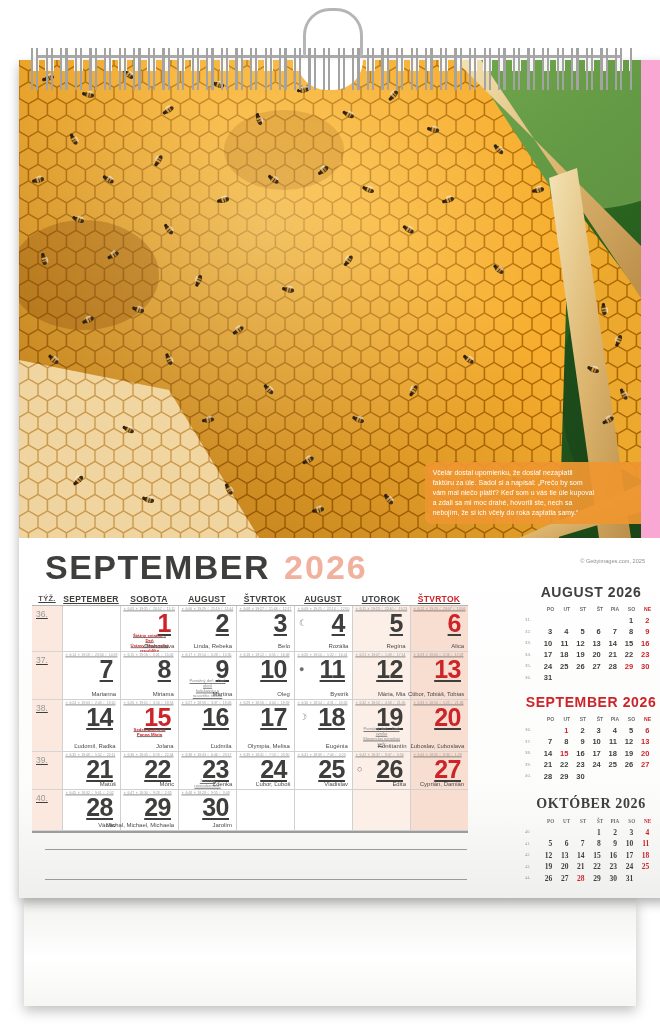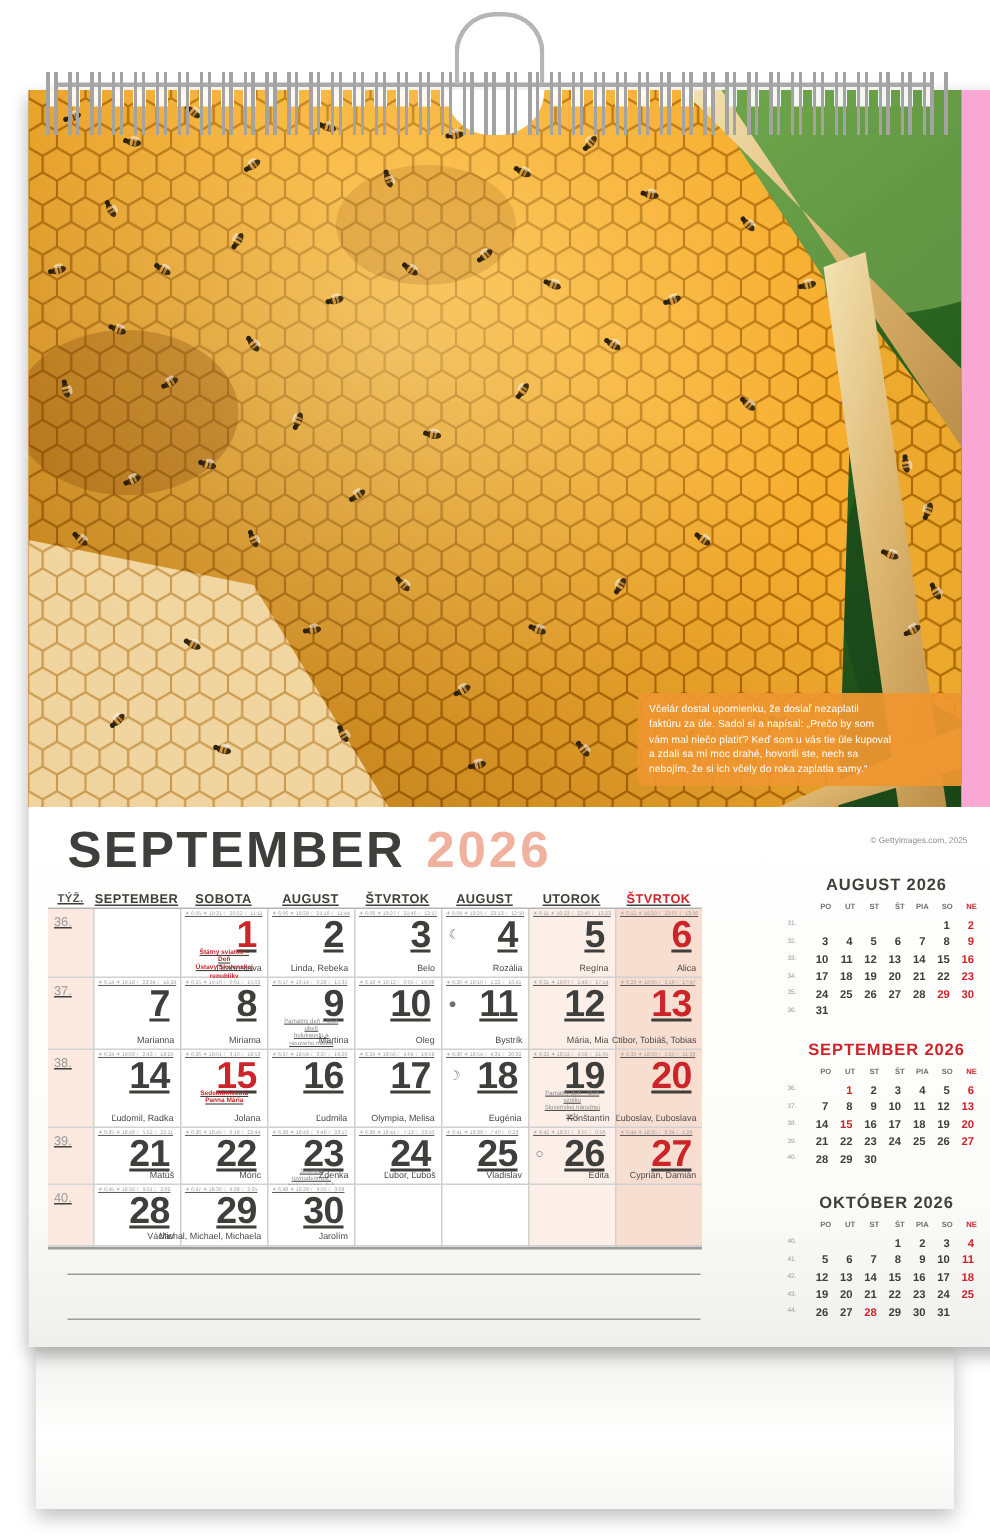--- a/index.html
+++ b/index.html
@@ -66,22 +66,22 @@
   .note{color:#8d8d8d;font-size:6px;line-height:1.2;text-align:center;white-space:pre-line;
         transform:scale(.68);transform-origin:50% 0;margin-top:-1px;}
   .dname{position:absolute;bottom:2px;right:4px;font-size:7px;color:#4a4a4a;
          transform:scale(.85);transform-origin:100% 100%;white-space:nowrap;}
 
   
   .minis{position:absolute;right:16px;top:46px;width:132px;height:302px;}
   .mini{position:absolute;left:0;right:0;}
   .mini:nth-child(1){top:0;}
   .mini:nth-child(2){top:110px;}
-  .mini:nth-child(3){top:212px;}
-  .mtitle{font-size:11px;font-weight:bold;letter-spacing:.6px;color:#3f3f3e;text-align:center;margin-bottom:3px;}
+  .mini:nth-child(3){top:212px;font-family:Liberation Serif, serif;}
+  .mtitle{font-size:14px;font-weight:bold;letter-spacing:.6px;color:#3f3f3e;text-align:center;margin-bottom:3px;}
   .mini.hl .mtitle{color:#cc2429;}
   .mgrid{display:grid;grid-template-columns:13px repeat(7,16.2px);grid-auto-rows:11.5px;align-items:center;}
   .mh{font-size:6px;font-weight:bold;color:#707070;text-align:right;transform:scale(.85);transform-origin:100% 50%;}
   .mh.red{color:#cc2429;}
   .mwk{font-size:6px;color:#9a9a9a;transform:scale(.72);transform-origin:0 50%;}
   .md{font-size:7.5px;color:#3e3e3d;text-align:right;padding-right:2px;font-weight:600;}
   .md.red{color:#cc2429;font-weight:bold;}
 
   .nline{position:absolute;left:26px;width:422px;height:1px;background:#9b9b9b;}
   .nline.l1{top:311px;} .nline.l2{top:341px;}

